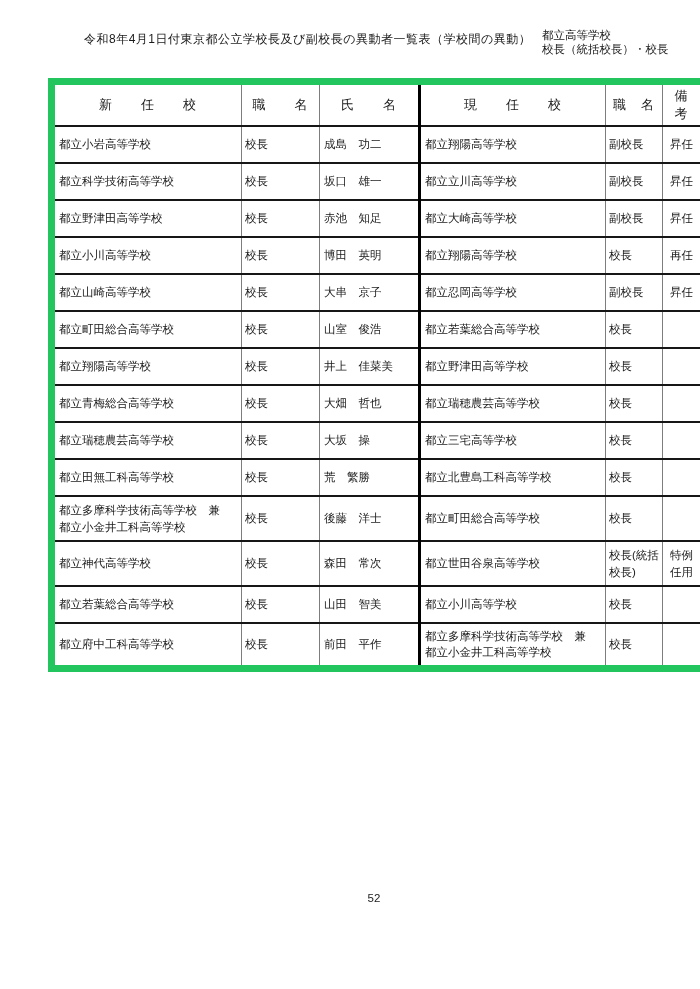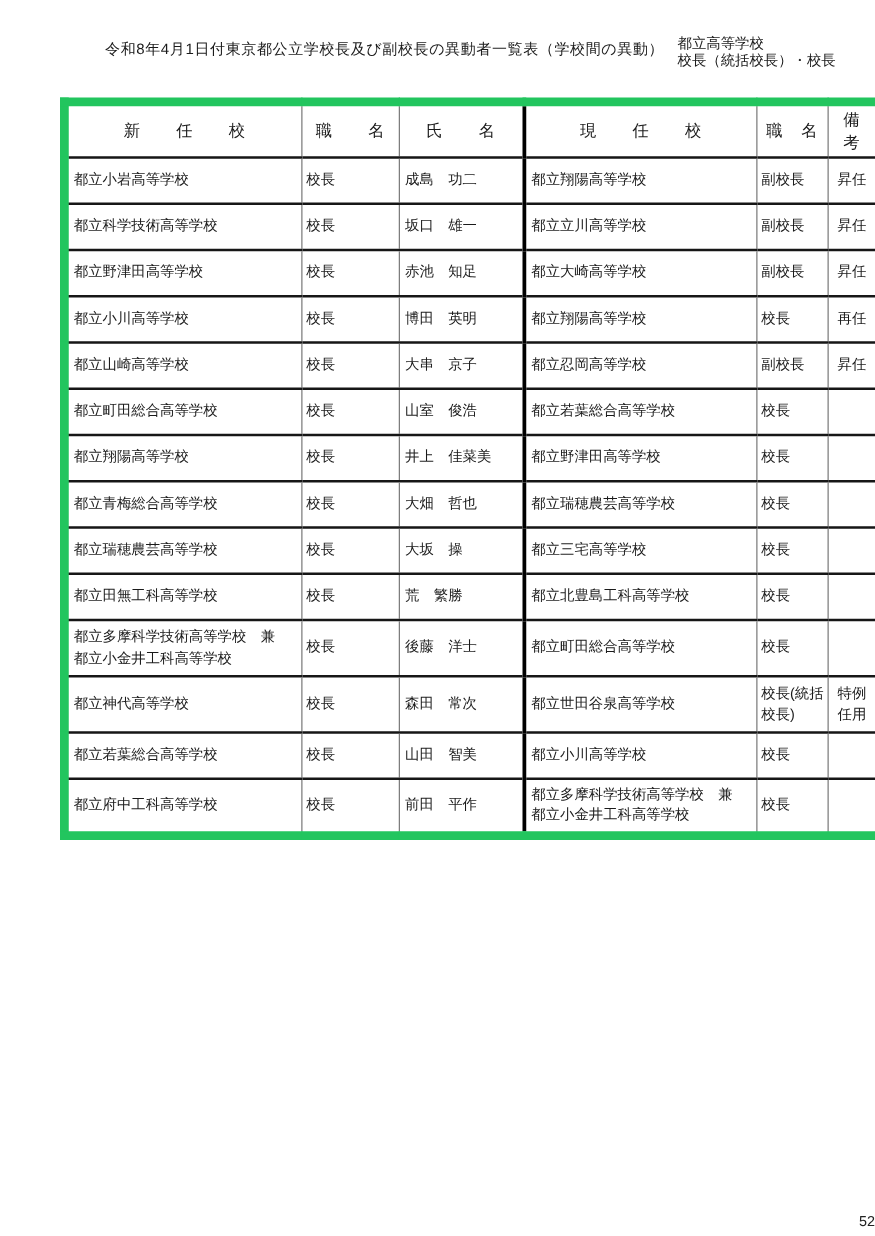--- a/index.html
+++ b/index.html
@@ -79,23 +79,23 @@
 
   td.c-note {
     text-align: center;
     padding: 2px 2px;
   }
   td.c-newtitle, td.c-curtitle { padding: 2px 3px; }
 
   .page-number {
     position: absolute;
     left: 19px;
-    top: 972px;
+    top: 892px;
     width: 652px;
-    text-align: right;
+    text-align: center;
     font-size: 11.5px;
     color: #222;
   }
 </style>
 </head>
 <body>
 
 <div class="page">
 
   <div>

